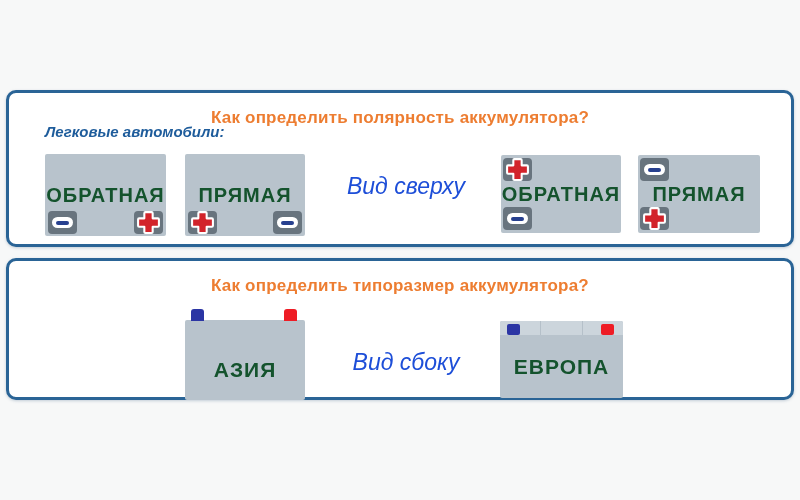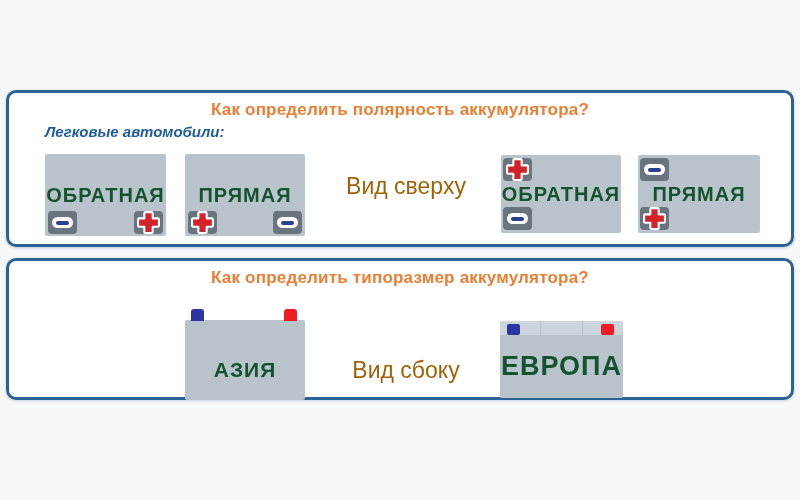--- a/index.html
+++ b/index.html
@@ -21,40 +21,40 @@
   }
   .panel-polarity{top:90px;height:157px;}
   .panel-size{top:258px;height:142px;}
 
   .panel-title{
     position:absolute;top:7px;left:0;right:0;
     text-align:center;
     color:#ed7d31;
     font-size:17px;font-weight:bold;
     letter-spacing:.2px;
-    margin:0;
+    margin:8px;
   }
 
   .group-label{
     position:absolute;
     color:#1e5c9b;
     font-size:15px;font-weight:bold;font-style:italic;
   }
   .group-label.cars{left:36px;width:260px;top:30px;}
   .group-label.trucks{left:492px;width:259px;top:30px;}
 
   .view-label{
     position:absolute;
-    color:#a16207;
+    color:#1d4ed8;
     font-size:23px;
     text-align:center;
-    left:302px;width:190px;
+    left:302px;width:190px;font-style:italic;
   }
   .panel-polarity .view-label{top:80px;}
-  .panel-size .view-label{top:96px;}
+  .panel-size .view-label{top:88px;}
 
   .battery{
     position:absolute;
     background:#b8c3cc;
     border-radius:2px;
   }
   .bat-label{
     position:absolute;inset:0;
     display:flex;align-items:center;justify-content:center;
     color:#14532d;
@@ -89,21 +89,21 @@
   }
   .minus-glyph::after{
     content:"";width:13px;height:4px;background:#27408f;border-radius:2px;
   }
   .plus-glyph{width:25px;height:25px;display:block;}
 
   
   .battery.asia{left:176px;top:59px;width:120px;height:80px;}
   .battery.europe{left:491px;top:60px;width:123px;height:77px;}
   .battery.asia .bat-label{padding-top:20px;font-size:21px;}
-  .battery.europe .bat-label{padding-top:14px;font-size:27px;}
+  .battery.europe .bat-label{padding-top:14px;font-size:21px;}
 
   .post{position:absolute;width:13px;height:12px;border-radius:3px 3px 0 0;}
   .asia .post{top:-11px;}
   .asia .post.neg{left:6px;background:#2b35a4;}
   .asia .post.pos{right:8px;background:#ee1c25;}
 
   .euro-strip{
     position:absolute;left:0;top:0;right:0;height:14px;
     background:#ccd5dc;
     border-radius:2px 2px 0 0;

